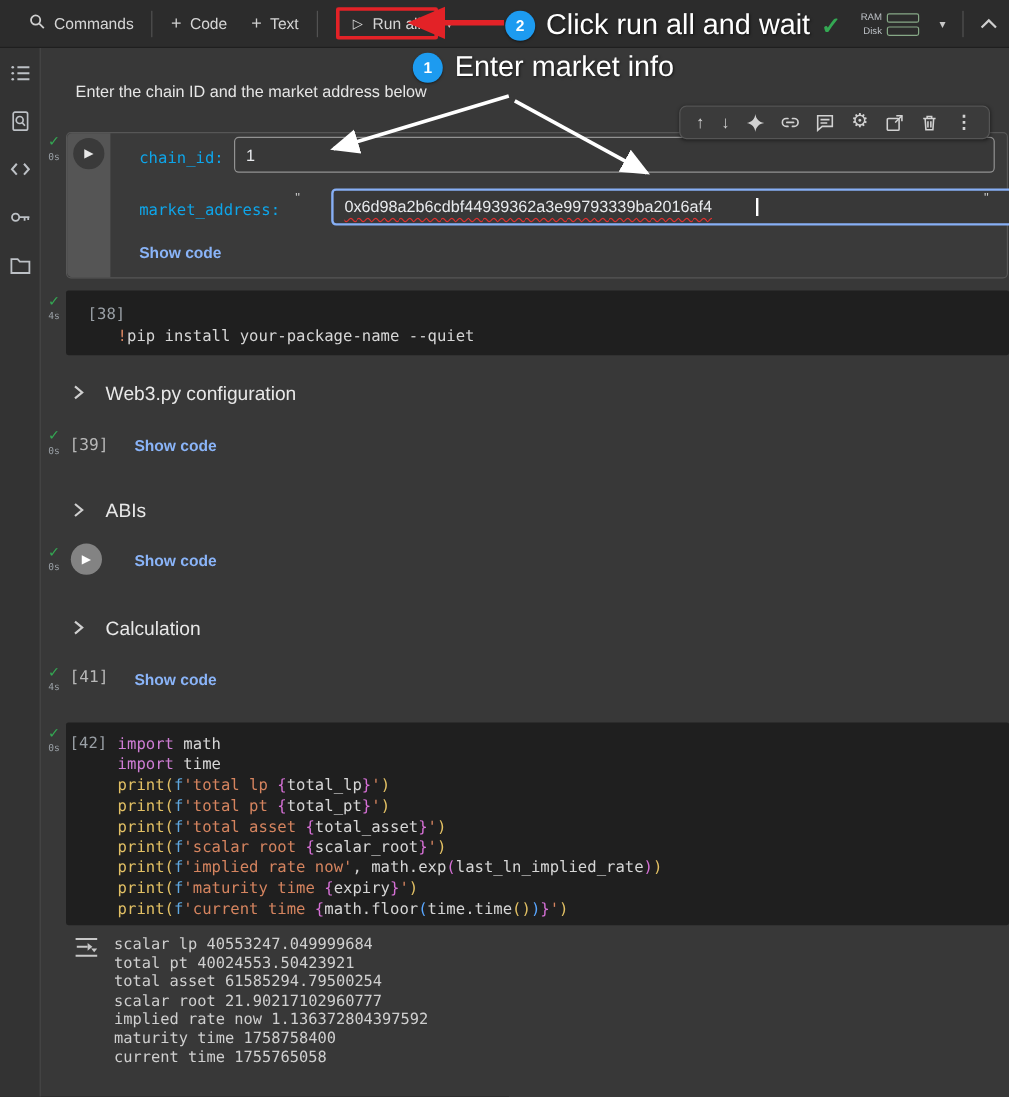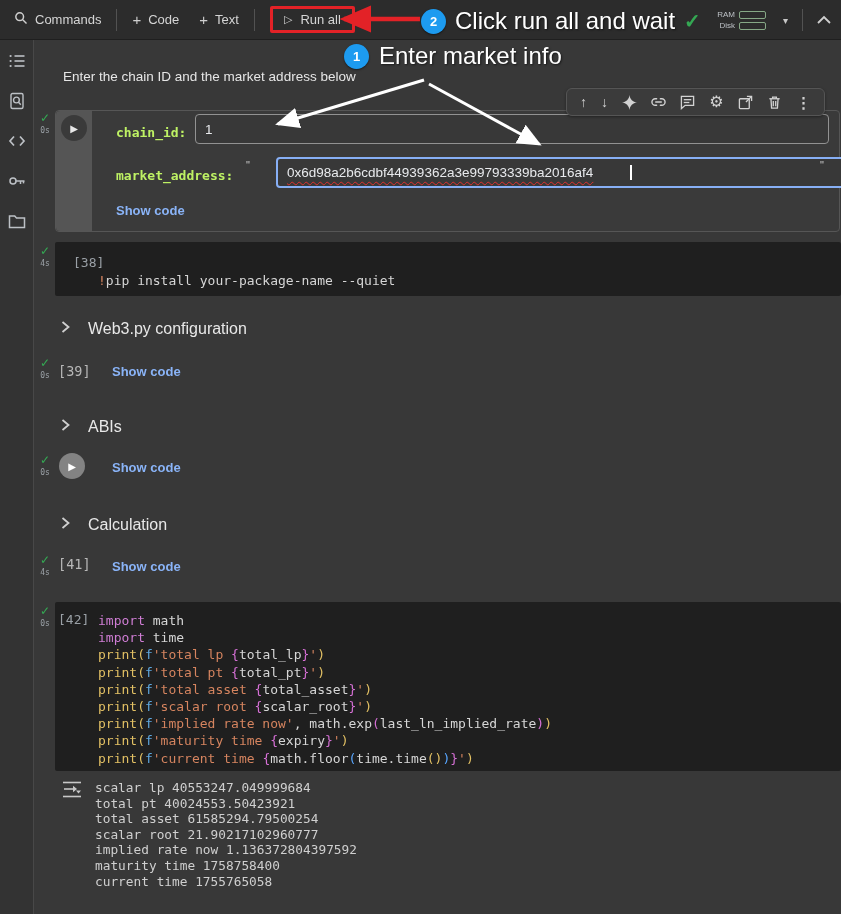--- a/index.html
+++ b/index.html
@@ -7,21 +7,21 @@
   .screen {
     position: relative; width: 841px; height: 914px; overflow: hidden;
     background: #383838; font-family: "Liberation Sans", sans-serif;
     color: #e8eaed; font-size: 13px;
   }
 
   
   .toolbar {
     position: absolute; left:0; top:0; width:841px; height:40px;
     background:#2c2c2c; border-bottom:1px solid #1f1f1f;
-    display:flex; align-items:center; padding-left:14px; color:#d5d5d5;
+    display:flex; align-items:center; padding-left:24px; color:#d5d5d5;
   }
   .tb-item { display:flex; align-items:center; gap:7px; cursor:pointer; white-space:nowrap; }
   .tb-sep { width:1px; height:22px; background:#525252; margin:0 15px; }
   .plus { font-size:15px; color:#cfcfcf; }
   .runall-btn {
     display:flex; align-items:center; gap:8px; padding:3px 11px;
     border:3px solid #e32227; border-radius:2px; cursor:pointer;
   }
   .runall-glyph { font-size:11px; }
   .caret { font-size:10px; color:#c8c8c8; margin-left:7px; cursor:pointer; }
@@ -64,21 +64,21 @@
   .form-cell {
     position:absolute; left:55px; top:110px; width:785px; height:122px;
     background:#3a3a3a; border:1px solid #565656; border-radius:4px;
   }
   .form-gutter { position:absolute; left:0; top:0; width:36px; height:120px; background:#555555; border-radius:4px 0 0 4px; }
   .play-btn {
     width:26px; height:26px; border-radius:50%; background:#3a3a3a; color:#e8e8e8;
     display:flex; align-items:center; justify-content:center; font-size:10px; cursor:pointer;
   }
   .form-gutter .play-btn { position:absolute; left:5px; top:4px; }
-  .form-label { position:absolute; font-family:"DejaVu Sans Mono",monospace; font-weight:bold; font-size:13px; color:#bef264; }
+  .form-label { position:absolute; font-family:"DejaVu Sans Mono",monospace; font-weight:normal; font-size:13px; color:#0ea5e9; }
   .form-input {
     position:absolute; background:#383838; border:1px solid #929292; border-radius:4px;
     color:#e8eaed; font-size:13.5px; padding:0 9px; outline:none; font-family:"Liberation Sans",sans-serif;
   }
   .form-input.focused { border:2px solid #87aff5; display:flex; align-items:center; }
   .wavy { text-decoration:underline wavy #e03030; text-decoration-thickness:1px; text-underline-offset:4px; }
   .caret-bar { display:inline-block; width:1.5px; height:15px; background:#ffffff; margin-left:1px; vertical-align:middle; }
   .qmark { position:absolute; color:#c8c8c8; font-size:11px; }
   .show-code { color:#8ab4f8; font-size:13px; font-weight:bold; cursor:pointer; white-space:nowrap; }
 

